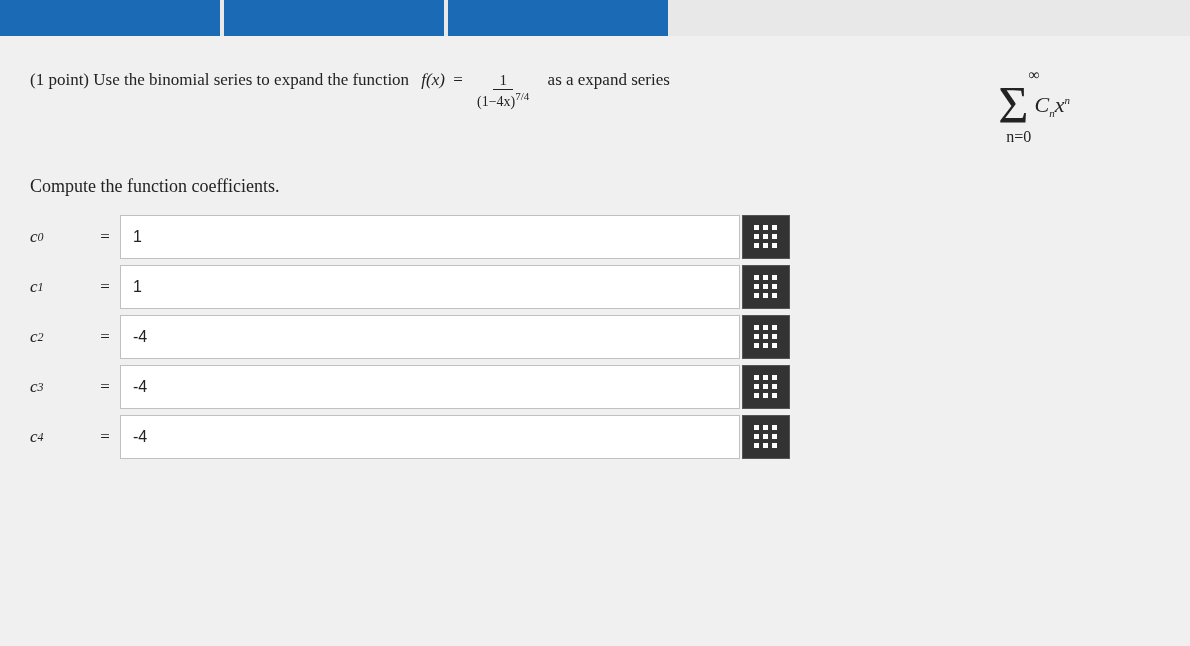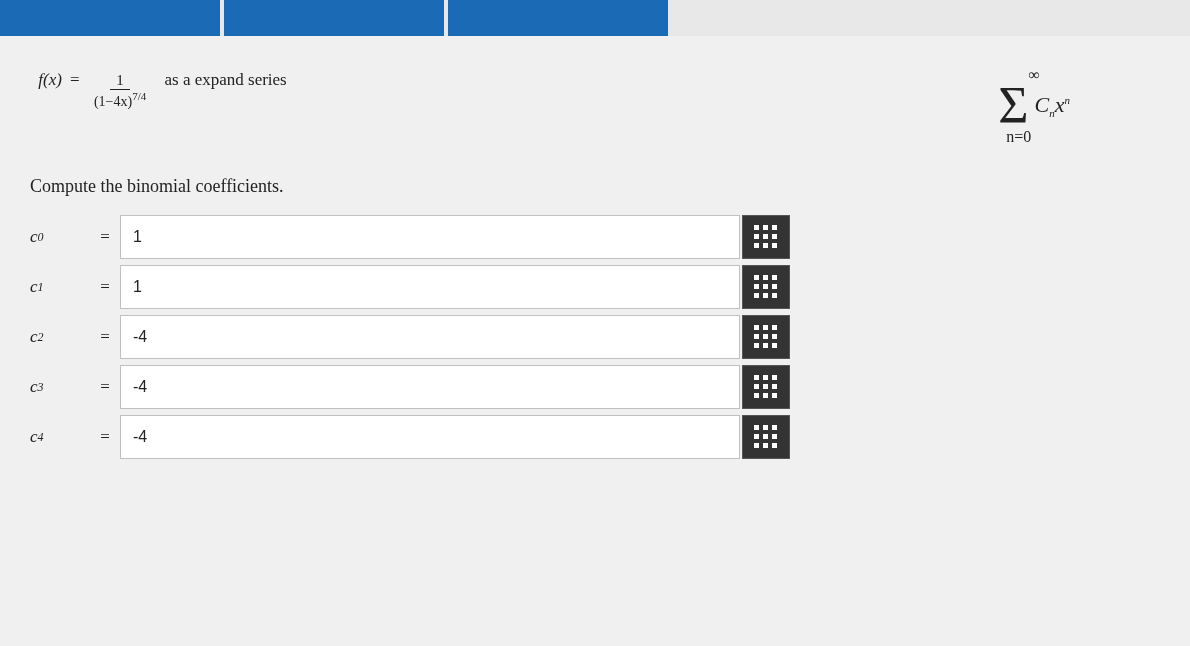--- a/index.html
+++ b/index.html
@@ -175,20 +175,21 @@
 <div class="top-bar">
   <button class="top-btn"></button>
   <button class="top-btn"></button>
   <button class="top-btn"></button>
 </div>
 
 <div class="main-content">
 
   <div style="display: flex; justify-content: space-between; align-items: flex-start; margin-bottom: 30px;">
     <div class="question-line" style="max-width: 820px; font-size: 17px; color: #222; line-height: 1.7;">
+      <span>(1 point) Use the binomial series to expand the function</span>
       &nbsp;
       <span style="font-style: italic;">f(x)</span>
       &nbsp;=&nbsp;
       <span style="display:inline-flex; flex-direction:column; align-items:center; vertical-align:middle; margin: 0 4px; line-height:1.2;">
         <span style="border-bottom: 1.5px solid #222; padding: 0 6px; font-size:15px;">1</span>
         <span style="padding: 0 2px; font-size:14px;">(1−4x)<sup>7/4</sup></span>
       </span>
       &nbsp;
       <span>as a expand series</span>
     </div>
@@ -196,21 +197,21 @@
     <div class="sigma-container" style="margin-right: 80px; margin-top: 0;">
       <div class="sigma-upper">∞</div>
       <div class="sigma-mid">
         <span class="big-sigma">Σ</span>
         <span class="cn-expr">C<sub>n</sub>x<sup>n</sup></span>
       </div>
       <div class="sigma-lower">n=0</div>
     </div>
   </div>
 
-  <div class="compute-label">Compute the binomial coefficients.</div>
+  <div class="compute-label">Compute the function coefficients.</div>
 
   <div class="coefficients-table">
 
     <div class="coeff-row">
       <div class="coeff-label">
         <span style="font-style:italic;">c</span>
           <sub>0</sub>
       </div>
       <div class="equals-sign">=</div>
       <input class="coeff-input" type="text" value="1" style="">

